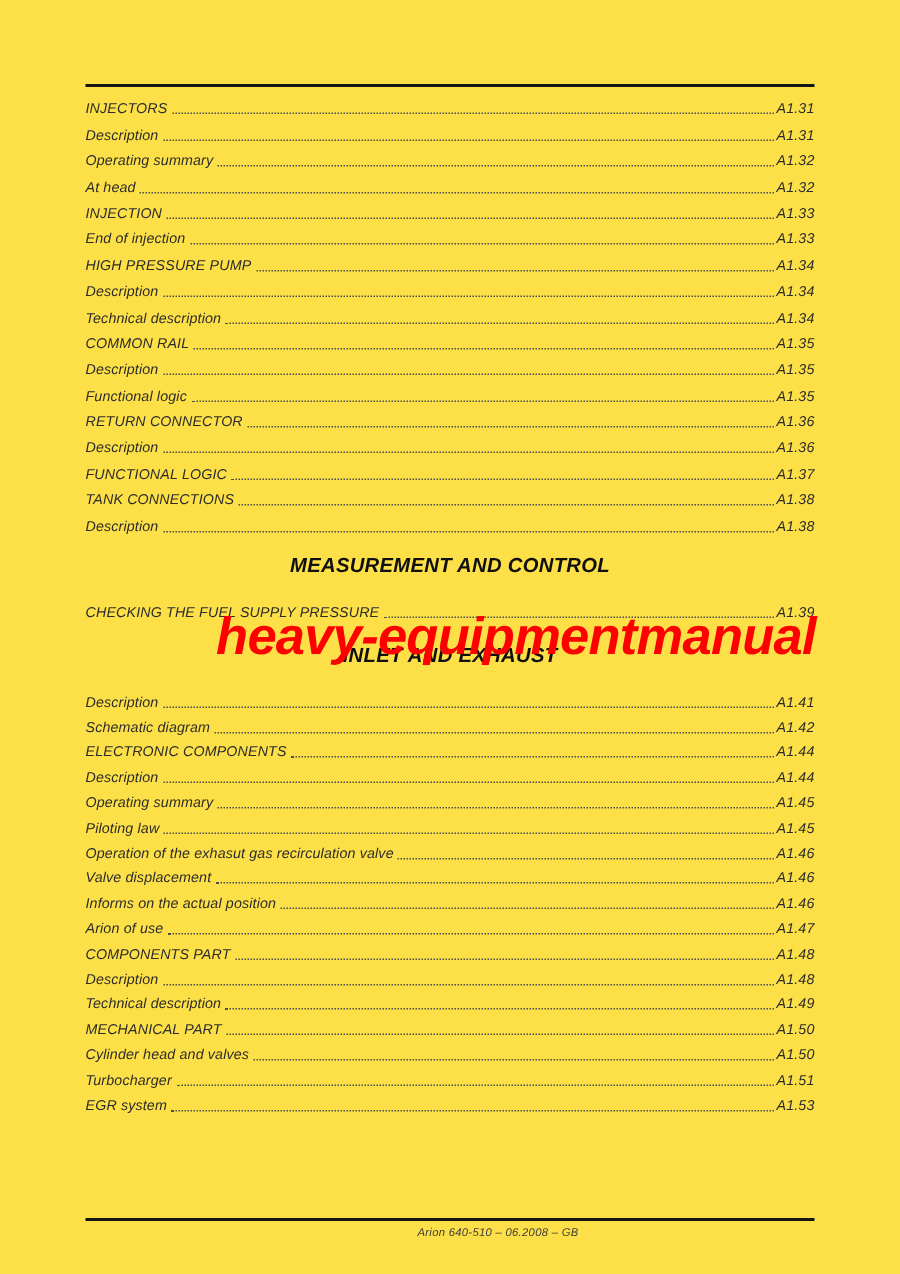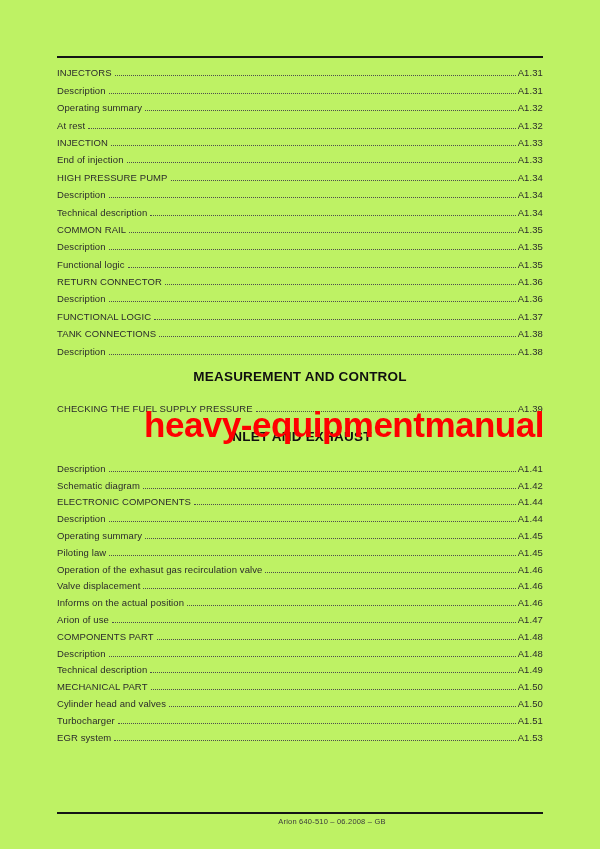--- a/index.html
+++ b/index.html
@@ -4,21 +4,21 @@
 <style>
   html,body{margin:0;padding:0;}
   body{
     width:600px;height:849px;
     background:#ffffff;
     font-family:"Liberation Sans","DejaVu Sans",sans-serif;
     position:relative;
     overflow:hidden;
     color:#222;
   }
-  .page{position:absolute;inset:0;background:#bef264;}
+  .page{position:absolute;inset:0;background:#fde047;font-style:italic;}
   .rule{
     position:absolute;left:57px;width:486px;height:2.4px;background:#151515;
   }
   .rule-top{top:56px;}
   .rule-bottom{top:812px;}
   .toc{
     position:absolute;top:62px;left:57px;width:486px;
   }
   .toc-row{
     display:flex;align-items:flex-end;height:17.4px;
@@ -66,21 +66,21 @@
           <span class="label">Description</span>
           <span class="leader"></span>
           <span class="pagenum">A1.31</span>
         </div>
         <div class="toc-row">
           <span class="label">Operating summary</span>
           <span class="leader"></span>
           <span class="pagenum">A1.32</span>
         </div>
         <div class="toc-row">
-          <span class="label">At rest</span>
+          <span class="label">At head</span>
           <span class="leader"></span>
           <span class="pagenum">A1.32</span>
         </div>
         <div class="toc-row">
           <span class="label">INJECTION</span>
           <span class="leader"></span>
           <span class="pagenum">A1.33</span>
         </div>
         <div class="toc-row">
           <span class="label">End of injection</span>

